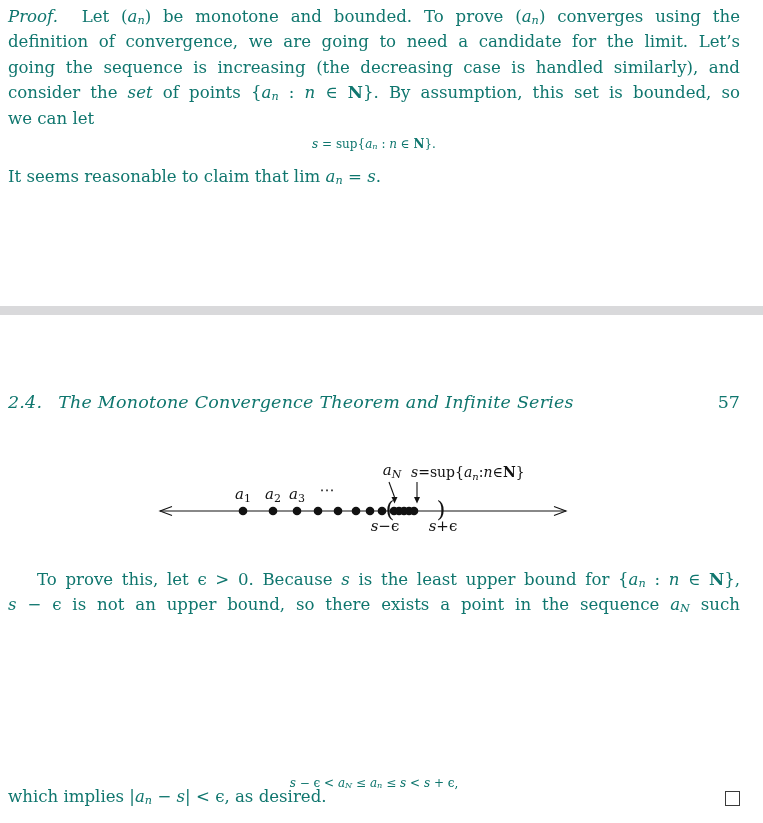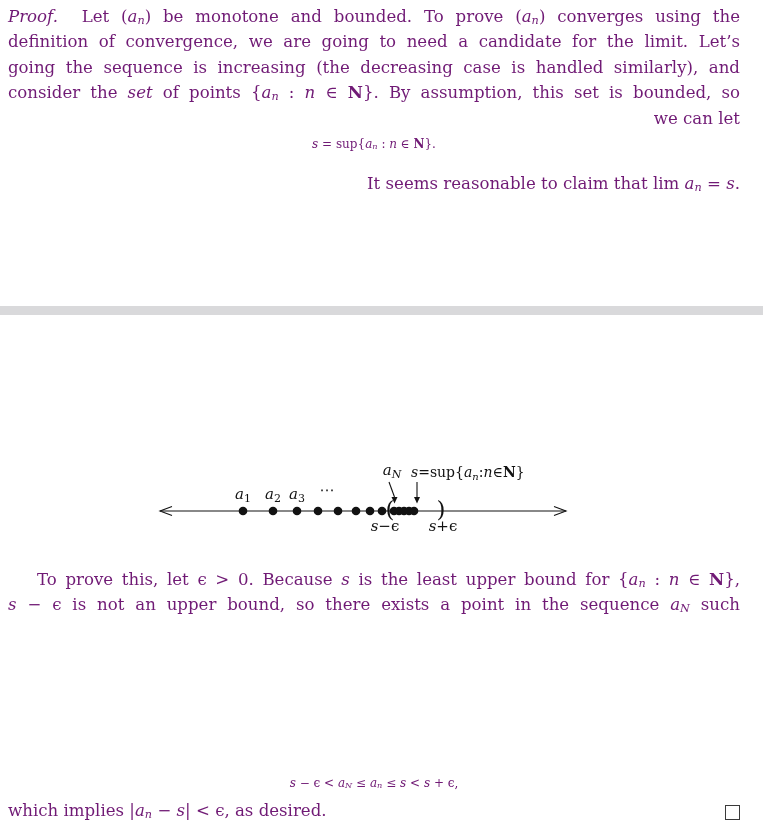--- a/index.html
+++ b/index.html
@@ -3,21 +3,21 @@
 <meta charset="utf-8">
 <style>
   html,body{margin:0;padding:0;background:#ffffff;}
   .page{
     position:relative;width:763px;height:823px;background:#ffffff;
     font-family:"DejaVu Serif","Liberation Serif",serif;color:#121212;
     overflow:hidden;
   }
   .textcol{position:absolute;left:8px;width:732px;}
   .tline{
-    font-size:16.6px;line-height:25.4px;height:25.4px;white-space:nowrap;text-align:right;
+    font-size:16.6px;line-height:25.4px;height:25.4px;white-space:nowrap;
   }
   .tline.j{text-align:justify;text-align-last:justify;}
   .tline.ind{padding-left:29px;}
   sub{font-size:68%;line-height:0;vertical-align:-0.18em;}
   .displayeq{
     position:absolute;left:8px;width:732px;text-align:center;
     font-size:12px;line-height:26px;height:26px;white-space:nowrap;
   }
   .divider{position:absolute;left:0;width:763px;height:9px;}
   .runhead{
@@ -36,36 +36,42 @@
     font-size:16.6px;line-height:26px;height:26px;white-space:nowrap;
   }
   .qed{
     display:inline-block;width:13px;height:13px;
     border:1.6px solid #3a3a3a;background:#ffffff;margin-top:2px;
   }
 </style>
 </head>
 <body>
 
-<div class="page" style="color: #701a75;">
+<div class="page" style="color: #0f766e;">
 
   <div class="textcol" style="top:4px;">
       <div class="tline j"><i>Proof.</i>&nbsp; Let (<i>a<sub>n</sub></i>) be monotone and bounded. To prove (<i>a<sub>n</sub></i>) converges using the</div>
       <div class="tline j">definition of convergence, we are going to need a candidate for the limit. Let’s</div>
       <div class="tline j">going the sequence is increasing (the decreasing case is handled similarly), and</div>
       <div class="tline j">consider the <i>set</i> of points {<i>a<sub>n</sub></i> : <i>n</i> ∈ <b>N</b>}. By assumption, this set is bounded, so</div>
       <div class="tline">we can let</div>
     </div>
 
   <div class="displayeq" style="top:131px;"><i>s</i> = sup{<i>a<sub>n</sub></i> : <i>n</i> ∈ <b>N</b>}.</div>
 
-  <div class="textcol tline" style="top:171px;">It seems reasonable to claim that lim <i>a<sub>n</sub></i> = <i>s</i>.</div>
+  <div class="textcol tline" style="top:164px;">It seems reasonable to claim that lim <i>a<sub>n</sub></i> = <i>s</i>.</div>
 
   <div class="divider" style="top: 306px; background: rgb(217, 217, 219);"></div>
 
+  <div class="runhead">
+    <span class="ital">
+      <span class="num">2.4.</span><span>The Monotone Convergence Theorem and Infinite Series</span>
+    </span>
+    <span class="pageno">57</span>
+  </div>
 
   <div class="diagram">
     <svg width="763" height="110" viewBox="0 0 763 110">
         <line x1="160" y1="61" x2="566" y2="61" stroke="#121212" stroke-width="1.1"></line>
         <polyline points="172,56.5 160,61 172,65.5" fill="none" stroke="#121212" stroke-width="1.1"></polyline>
         <polyline points="554,56.5 566,61 554,65.5" fill="none" stroke="#121212" stroke-width="1.1"></polyline>
         <circle cx="243" cy="61" r="4.3" fill="#121212"></circle>
         <circle cx="273" cy="61" r="4.3" fill="#121212"></circle>
         <circle cx="297" cy="61" r="4.3" fill="#121212"></circle>
         <circle cx="318" cy="61" r="4.3" fill="#121212"></circle>
@@ -95,18 +101,18 @@
       </svg>
   </div>
 
   <div class="textcol" style="top:567px;">
       <div class="tline j ind">To prove this, let ϵ &gt; 0. Because <i>s</i> is the least upper bound for {<i>a<sub>n</sub></i> : <i>n</i> ∈ <b>N</b>},</div>
       <div class="tline j"><i>s</i> − ϵ is not an upper bound, so there exists a point in the sequence <i>a<sub>N</sub></i> such</div>
     </div>
 
   <div class="displayeq" style="top:731px;margin-top:39px;"><i>s</i> − ϵ &lt; <i>a<sub>N</sub></i> ≤ <i>a<sub>n</sub></i> ≤ <i>s</i> &lt; <i>s</i> + ϵ,</div>
 
-  <div class="finline" style="top:784px;margin-top:14px;">
+  <div class="finline" style="top:784px;">
     <span>which implies |<i>a<sub>n</sub></i> − <i>s</i>| &lt; ϵ, as desired.</span>
     <span class="qed"></span>
   </div>
 
 </div>
 
 </body></html>

